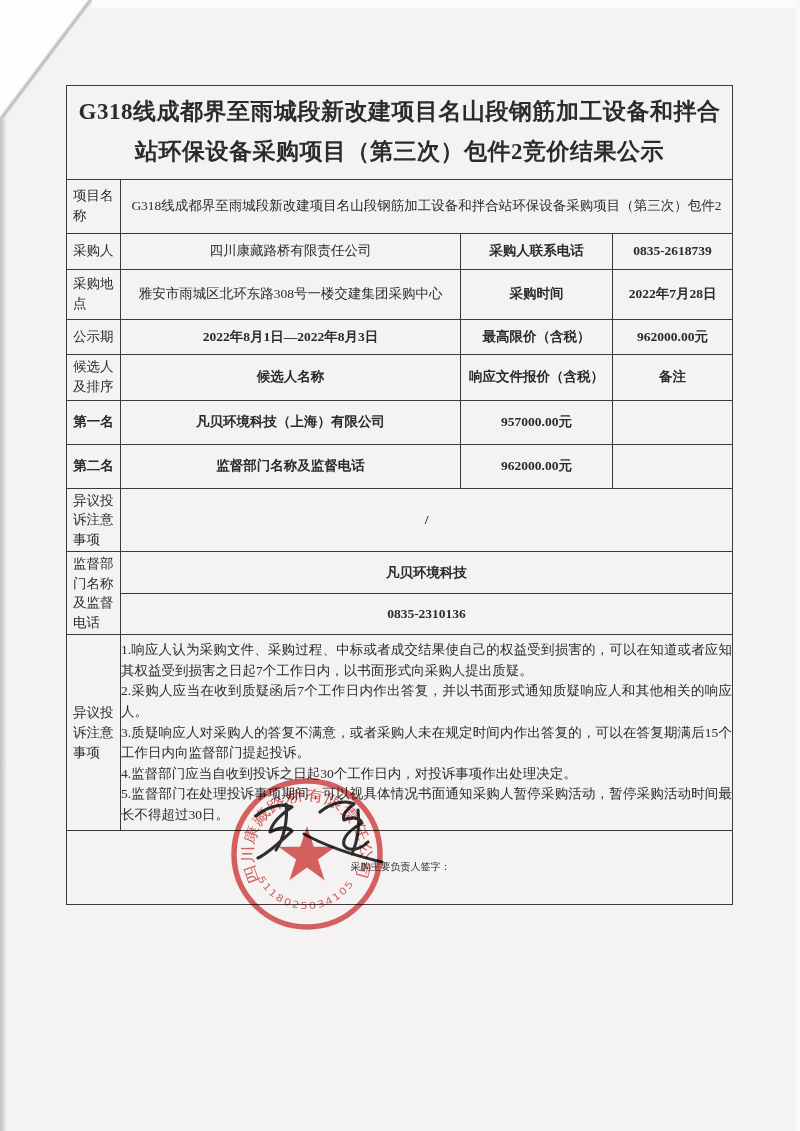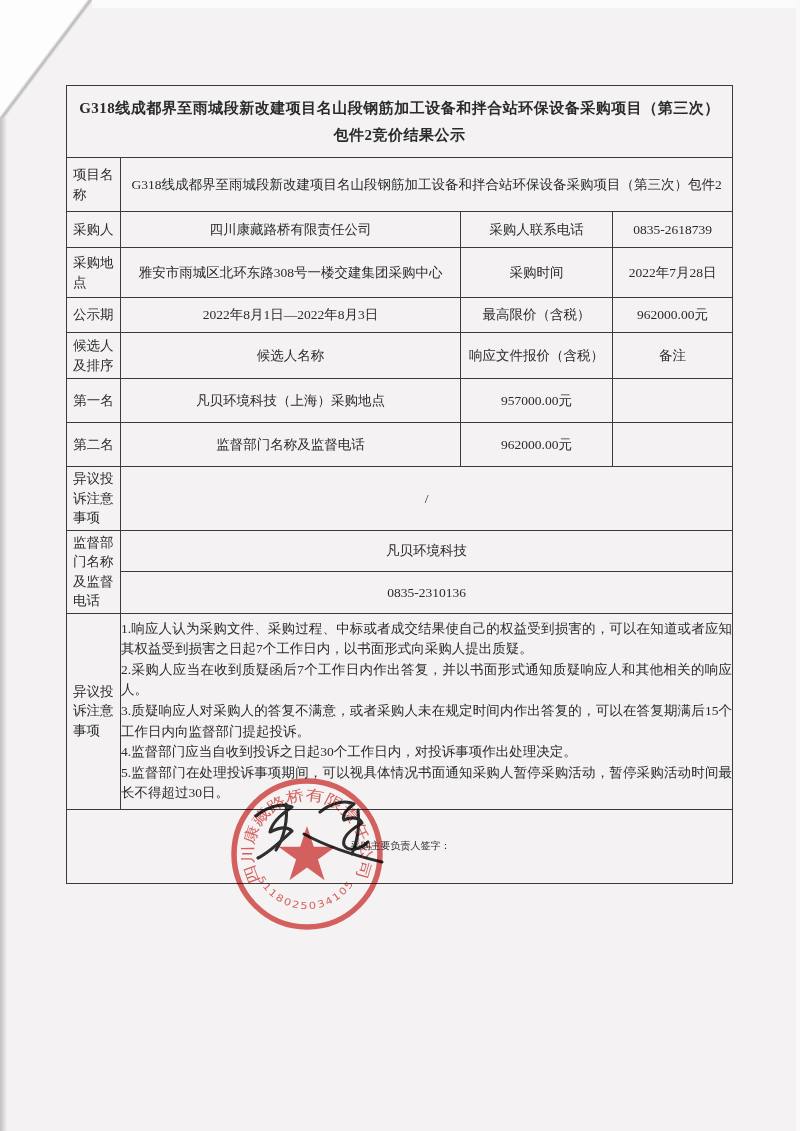--- a/index.html
+++ b/index.html
@@ -12,24 +12,24 @@
   .left-edge { position:absolute; left:0; top:0; width:7px; height:1131px;
                background:linear-gradient(90deg,#c2bfc0 0%,#dddadb 55%,#f4f2f3 100%); }
   .corner-fold { position:absolute; left:0; top:0; width:92px; height:118px;
                  background:linear-gradient(127deg,#fdfdfd 48%,#b9b6b6 50%,#f4f2f3 52%); }
 
   table.doc { position:absolute; left:66px; top:85px; width:666px;
               border-collapse:collapse; table-layout:fixed;
               font-size:13.5px; line-height:1.45; }
   table.doc td { border:1.6px solid #3a3a3a; vertical-align:middle; padding:2px 6px; }
   td.lab { padding-left:4px; padding-right:2px; }
-  td.ctr { text-align:center; }
+  td.ctr { text-align:center;font-weight:bold; }
   td.lft { text-align:center; }
 
-  .title-cell { text-align:center; font-weight:bold; font-size:15px;
+  .title-cell { text-align:center; font-weight:bold; font-size:23px;
                 line-height:1.75; letter-spacing:0.5px; padding:6px 10px !important; }
 
   .obj-cell { vertical-align:middle; padding:5px 0 !important; line-height:1.52; }
   .obj-cell p { margin:0; text-align:justify; }
 
   .sig-cell { font-size:10px; padding-left:8px !important; }
 
   .seal { position:absolute; left:222px; top:770px; width:170px; height:170px;
           mix-blend-mode:multiply; opacity:0.88; }
   .autograph { position:absolute; left:242px; top:782px; width:152px; height:96px;
@@ -85,21 +85,21 @@
 
     <tr style="height:46px">
       <td class="lab">候选人及排序</td>
       <td class="ctr">候选人名称</td>
       <td class="ctr">响应文件报价（含税）</td>
       <td class="ctr">备注</td>
     </tr>
 
     <tr style="height:44px">
       <td class="ctr">第一名</td>
-      <td class="ctr">凡贝环境科技（上海）采购地点</td>
+      <td class="ctr">凡贝环境科技（上海）有限公司</td>
       <td class="ctr">957000.00元</td>
       <td class="ctr"></td>
     </tr>
 
     <tr style="height:44px">
       <td class="ctr">第二名</td>
       <td class="ctr">监督部门名称及监督电话</td>
       <td class="ctr">962000.00元</td>
       <td class="ctr"></td>
     </tr>

